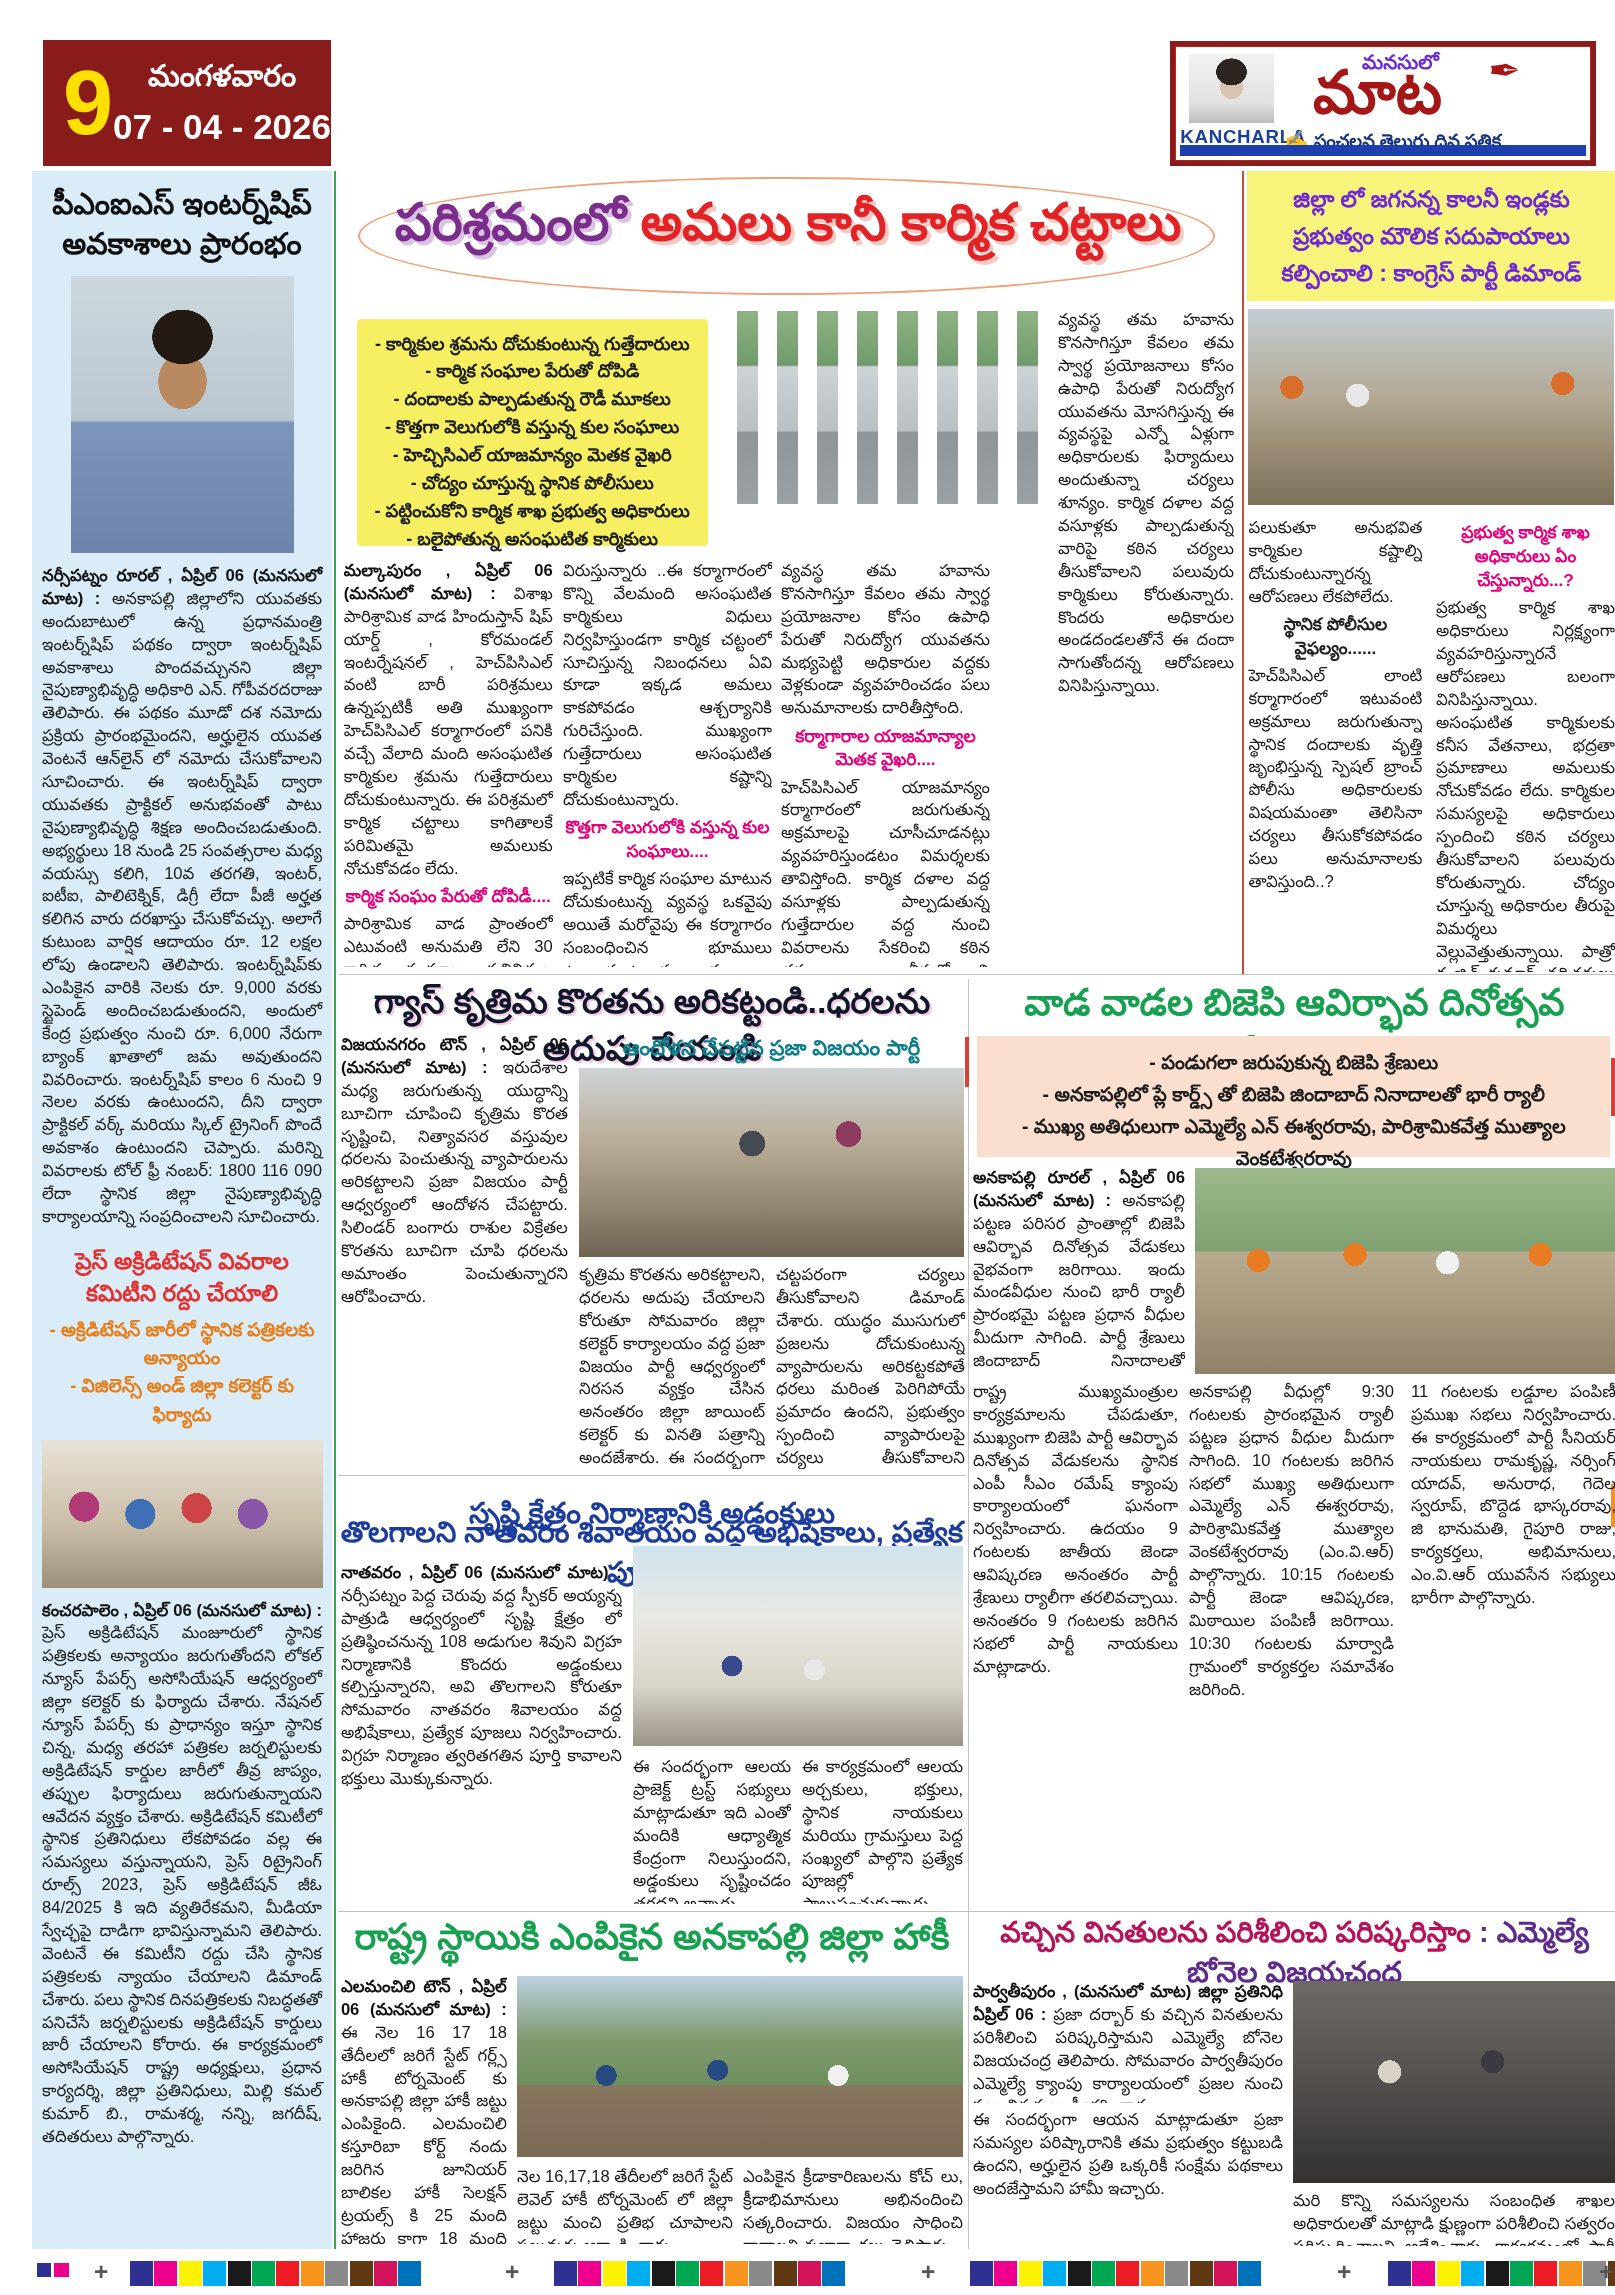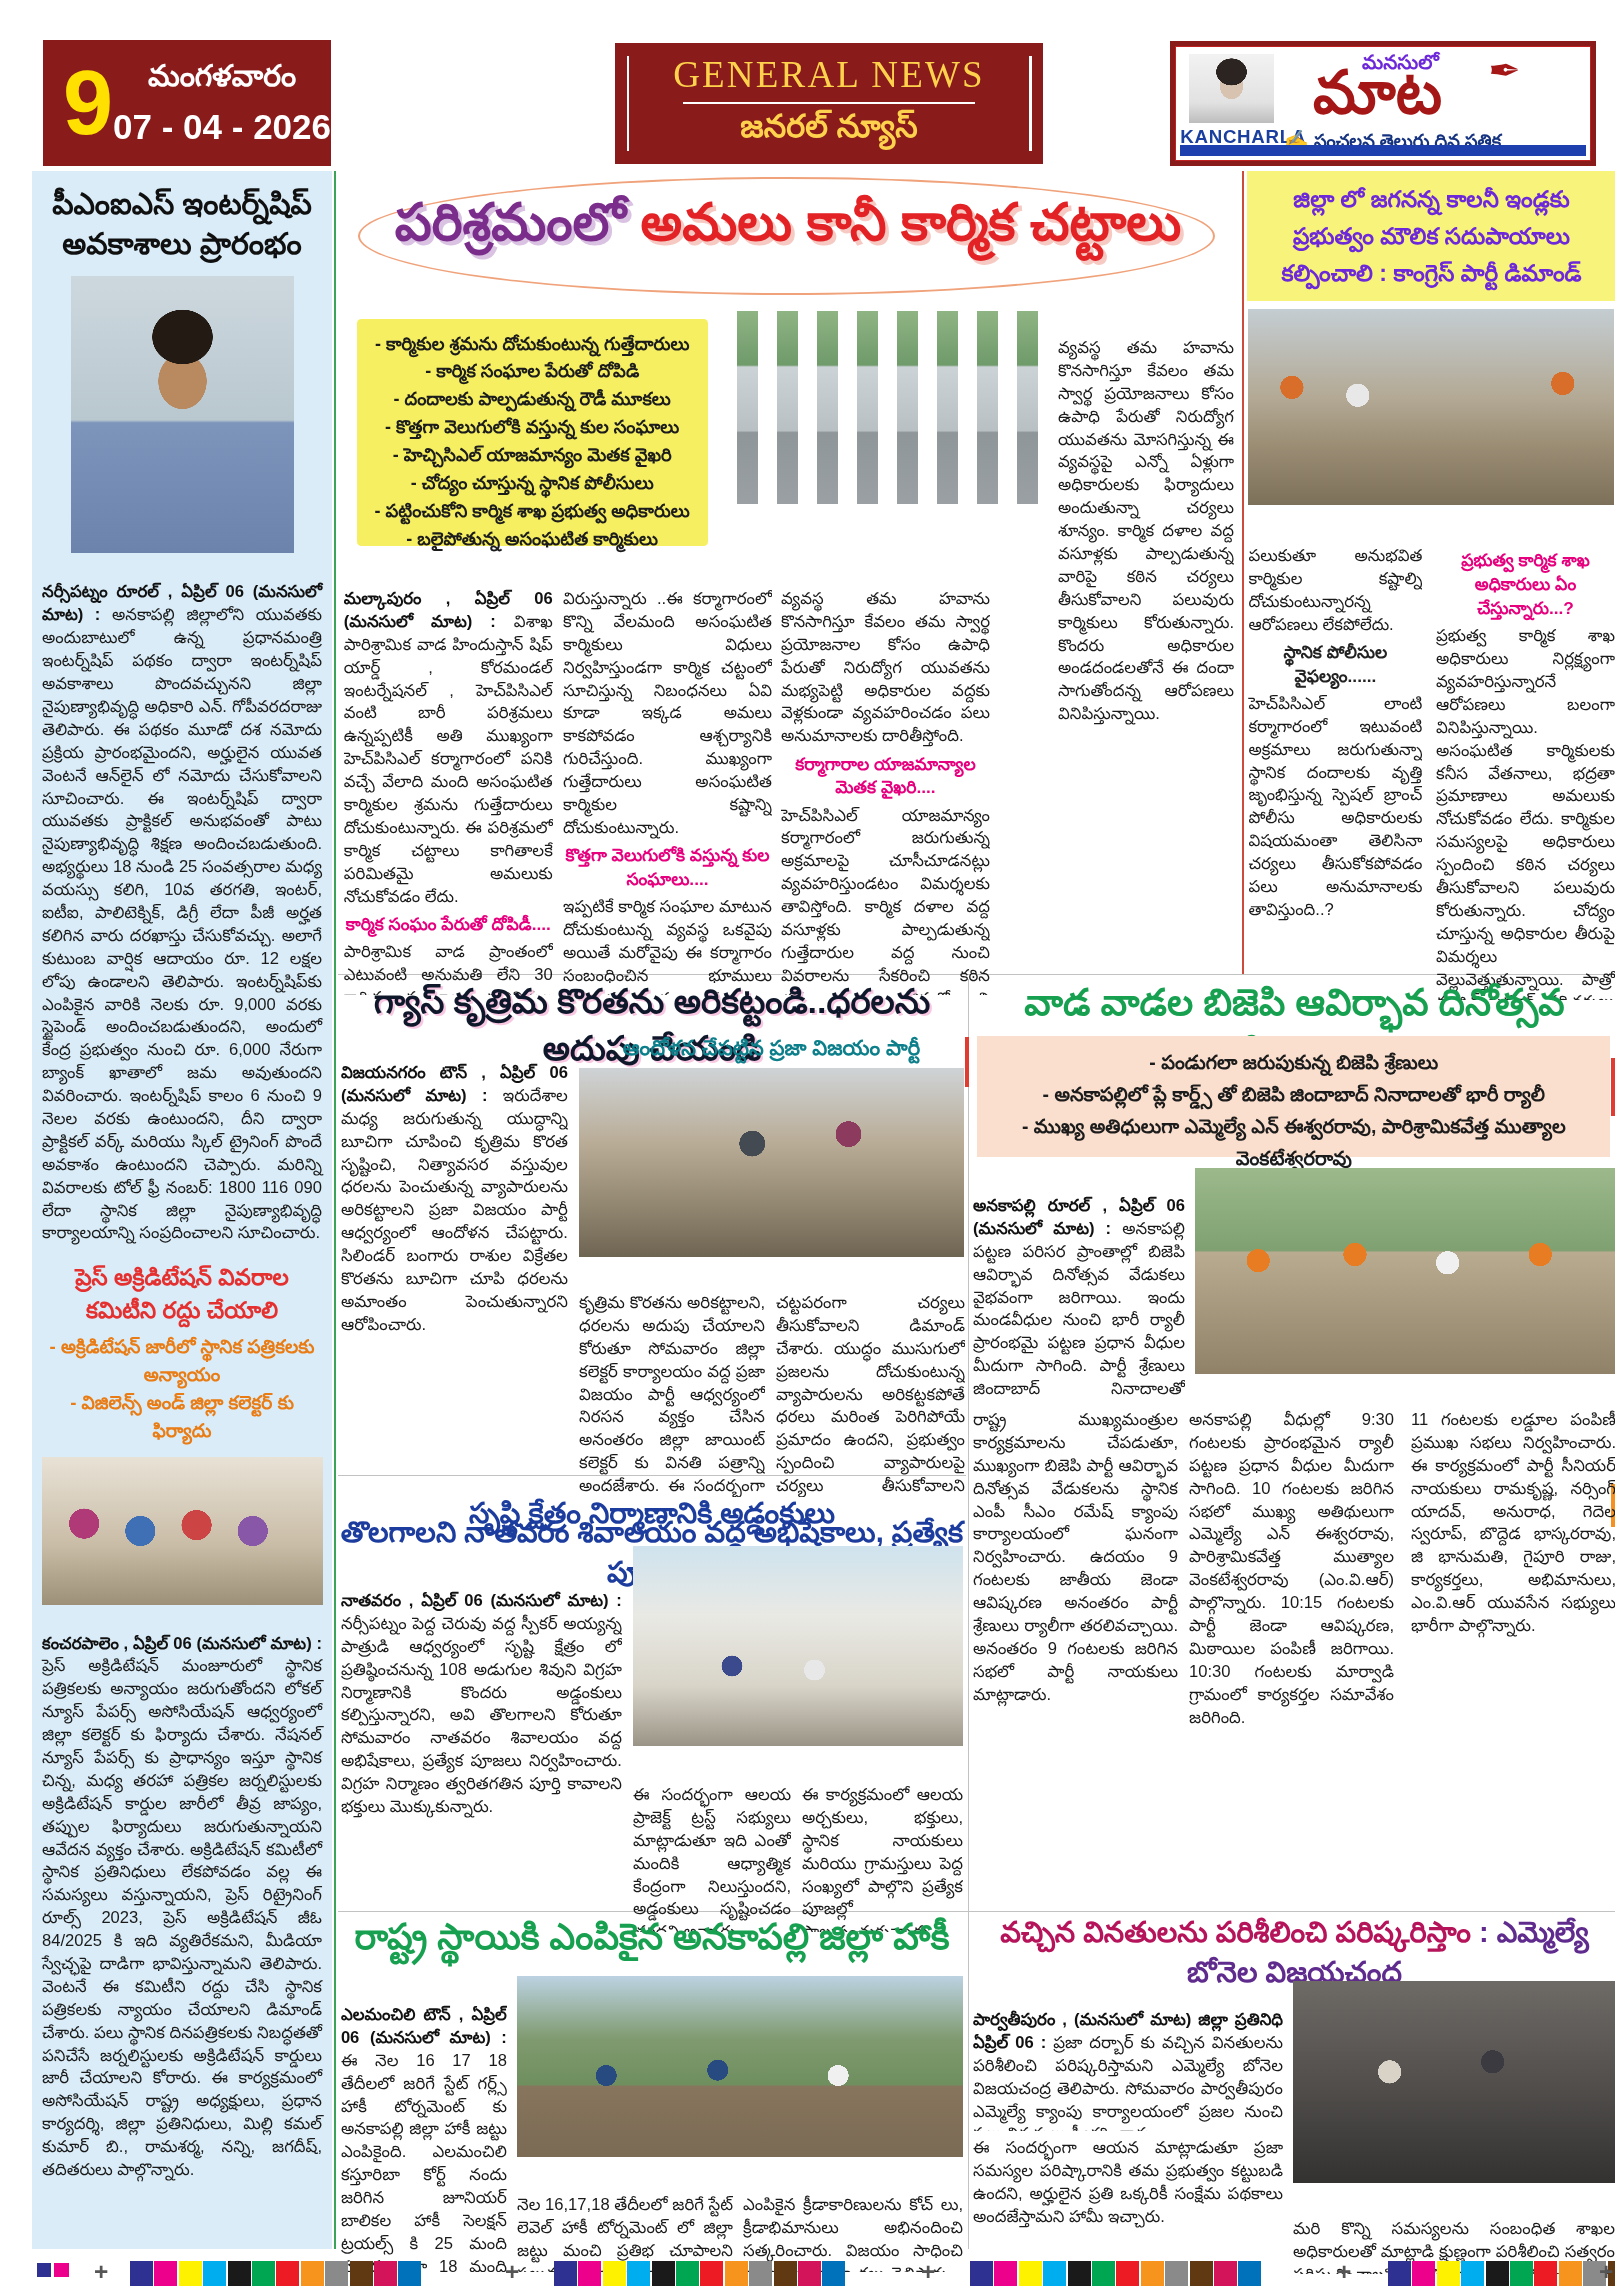--- a/index.html
+++ b/index.html
@@ -24,21 +24,21 @@
       radial-gradient(ellipse 18.7px 21.6px at 50% 46%, #d8c3b0 62%, rgba(0,0,0,0) 63%),
       linear-gradient(180deg,#f2f2f2 0%,#e2e2e2 70%,#bdbdbd 100%);}
   .mh-brand{position:absolute;left:4.3px;top:79px;width:108px;text-align:center;color:#1a3f9e;font-weight:bold;font-size:18.7px;letter-spacing:0.7px;}
   .mh-nametop{position:absolute;left:186px;top:4.3px;color:#6d28d9;font-weight:bold;font-size:20px;}
   .mh-namemain{position:absolute;left:137px;top:16px;color:#a51616;font-weight:bold;font-size:60px;line-height:1;}
   .mh-nib{position:absolute;right:69px;top:1.4px;color:#a51616;font-size:39px;}
   .mh-tagline{position:absolute;left:108px;top:81px;color:#16337f;font-weight:bold;font-size:18px;}
   .mh-pen{color:#16337f;font-size:20px;}
   .mh-bar{position:absolute;left:4.3px;right:4.3px;bottom:3.6px;height:11.5px;background:#1e3fae;}
   
-  .bodytext{font-size:16.6px;line-height:1.38;text-align:justify;color:#1a1a1a;margin-top:28px;}
+  .bodytext{font-size:16.6px;line-height:1.38;text-align:justify;color:#1a1a1a;}
   .dl{font-weight:bold;color:#111;}
   .subpink{color:#e6007e;font-weight:bold;text-align:center;font-size:17.3px;margin:4.3px 0;}
   .subdark{color:#222;font-weight:bold;text-align:center;font-size:17.3px;margin:4.3px 0;}
   
   .leftcol{left:32px;top:171px;width:300px;height:2078px;background:#d9ecf7;box-sizing:border-box;padding:7.2px 10px;overflow:hidden;}
   .lc-hl{font-size:30px;font-weight:bold;color:#101010;text-align:center;line-height:1.35;margin:5.8px 0 11.5px 0;}
   .lc-photo{width:223px;height:277px;margin:0 auto 11.5px auto;background:
       radial-gradient(ellipse 50px 45px at 50% 22%, #241a14 60%, rgba(0,0,0,0) 61%),
       radial-gradient(ellipse 40px 46px at 50% 38%, #b9895f 60%, rgba(0,0,0,0) 61%),
       linear-gradient(180deg,#cdd8de 0%,#b9c7cf 52%,#7d95bb 53%,#6c84ac 100%);}
@@ -130,27 +130,20 @@
 <div class="page">
 
   <div class="abs h-left">
     <div class="h-num">9</div>
     <div class="h-daydate">
       <div class="h-day">మంగళవారం</div>
       <div class="h-date">07 - 04 - 2026</div>
     </div>
   </div>
 
-  <div class="abs h-center">
-    <span class="vbar" style="left:11.5px"></span>
-    <span class="vbar" style="right:11.5px"></span>
-    <div class="gn-title">GENERAL NEWS</div>
-    <div class="gn-line"></div>
-    <div class="gn-sub">జనరల్ న్యూస్</div>
-  </div>
 
   <div class="abs h-right">
     <div class="mh-panel">
       <div class="mh-portrait"></div>
       <div class="mh-brand">KANCHARLA</div>
       <div class="mh-nametop">మనసులో</div>
       <div class="mh-namemain">మాట</div>
       <div class="mh-nib">✒</div>
       <div class="mh-tagline">
         <span class="mh-pen">✍</span>

